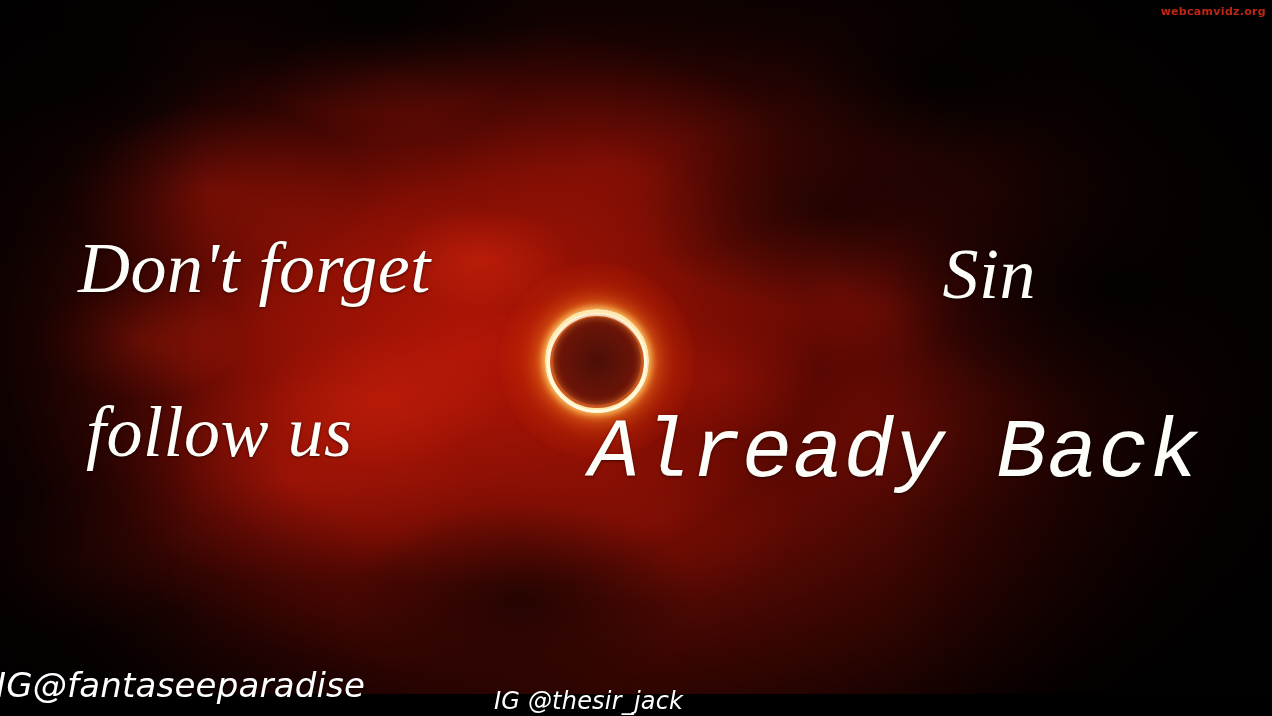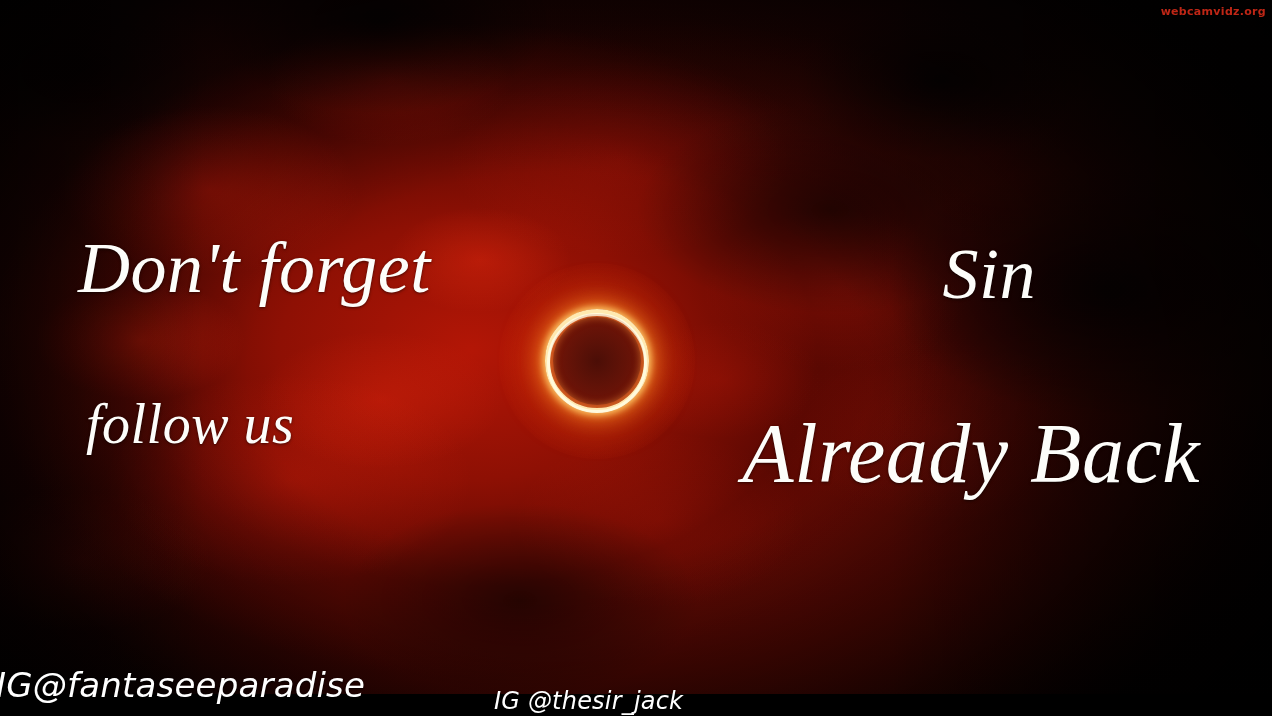--- a/index.html
+++ b/index.html
@@ -121,24 +121,24 @@
     font-family:"Liberation Serif", "DejaVu Serif", serif;
     font-style:italic;
     font-weight:400;
     white-space:nowrap;
     letter-spacing:.5px;
     text-shadow:0 1px 3px rgba(0,0,0,.55);
     line-height:1;
   }
   #title-line-1 { right:110px; top:52px;  font-size:84px; }
   #title-line-2 { right:236px; top:238px; font-size:72px; }
-  #title-line-3 { right:72px;  top:412px; font-size:84px; }
+  #title-line-3 { right:72px;  top:412px; font-size:84px;font-family:Liberation Mono, monospace; }
 
   #cta-line-1 { left:78px;  top:232px; font-size:72px; }
-  #cta-line-2 { left:86px;  top:396px; font-size:56px; }
+  #cta-line-2 { left:86px;  top:396px; font-size:72px; }
 
   
   .bottom-bar {
     position:absolute;
     left:0; right:0; bottom:0;
     height:22px;
     background:#000;
   }
   .handle {
     position:absolute;

